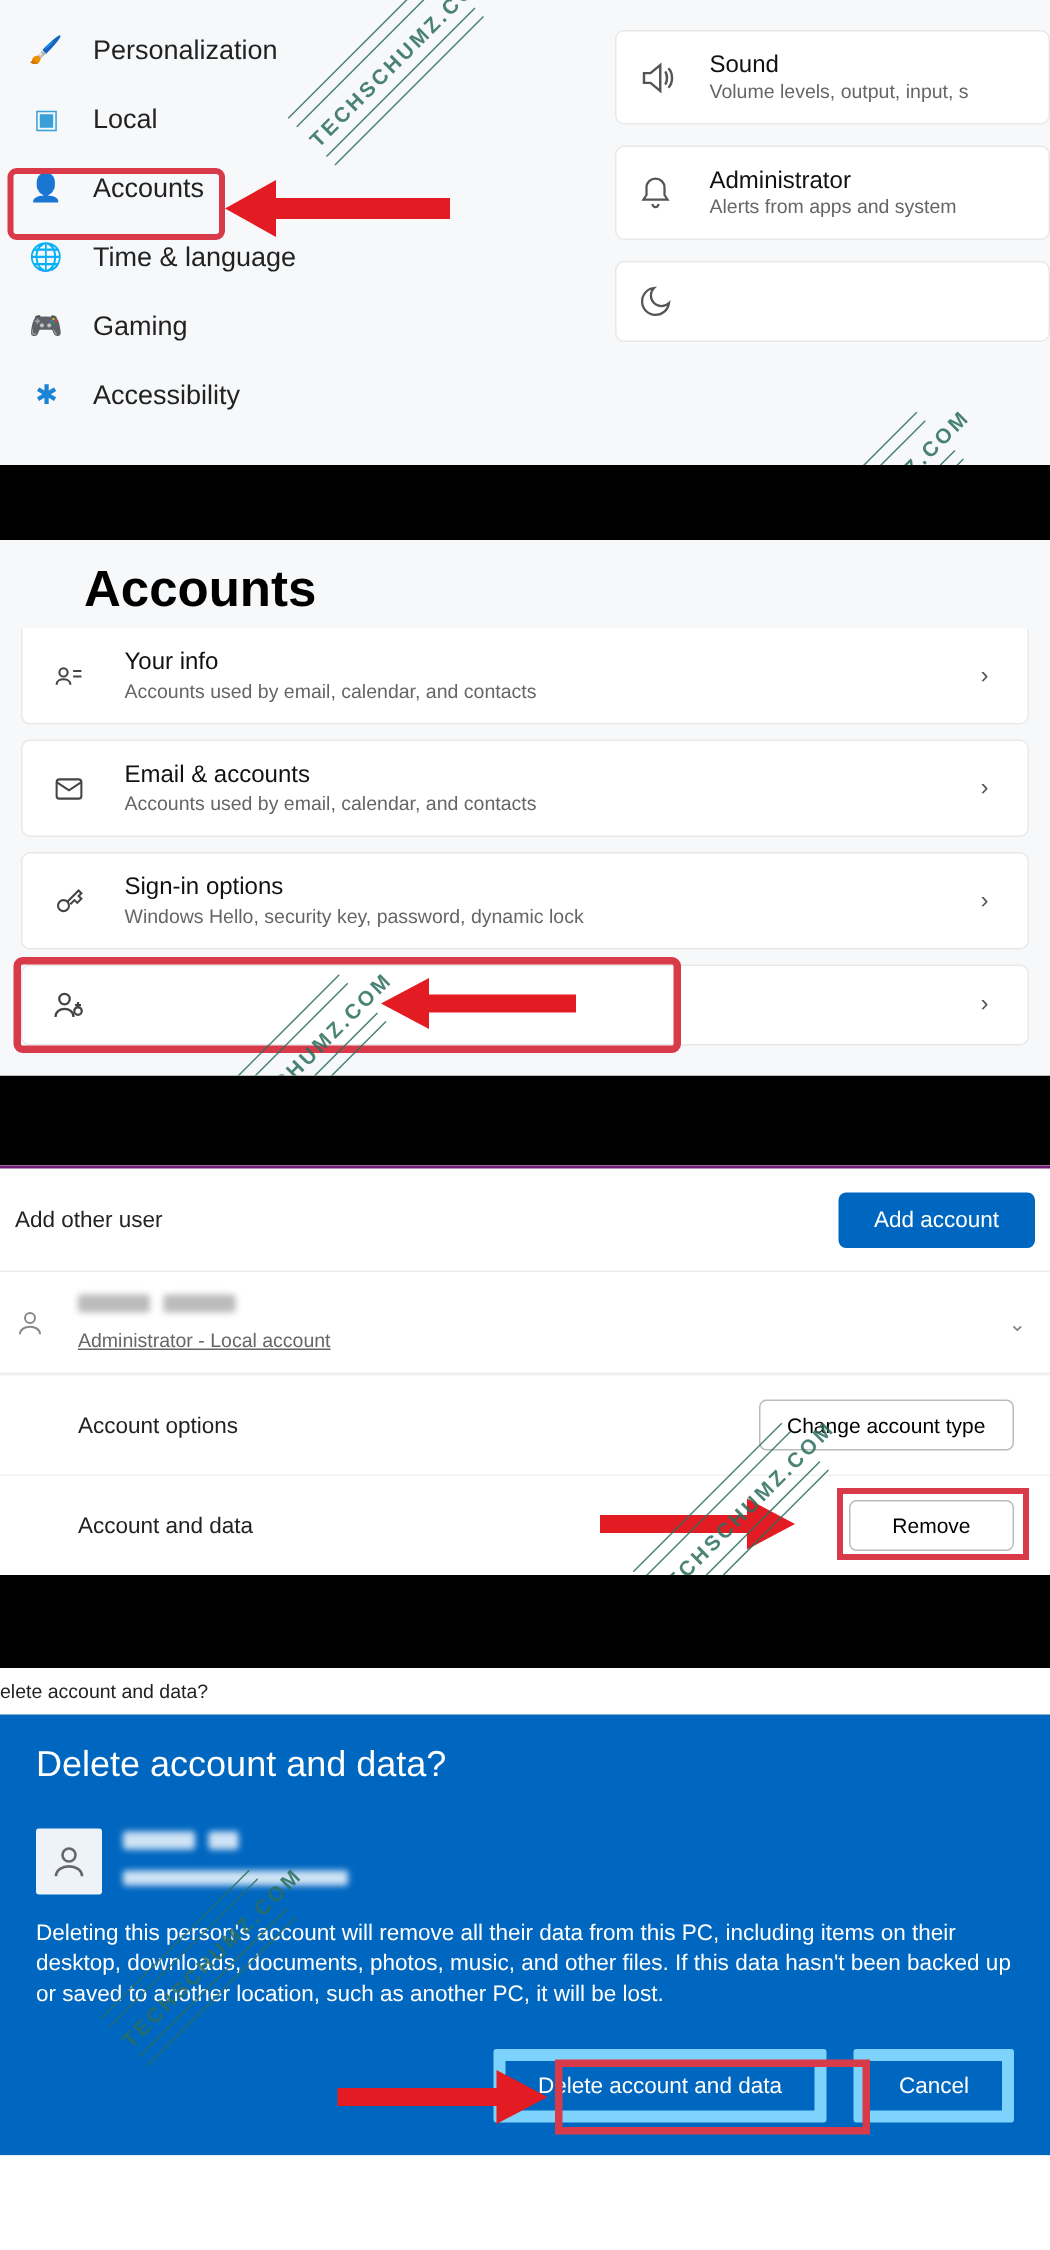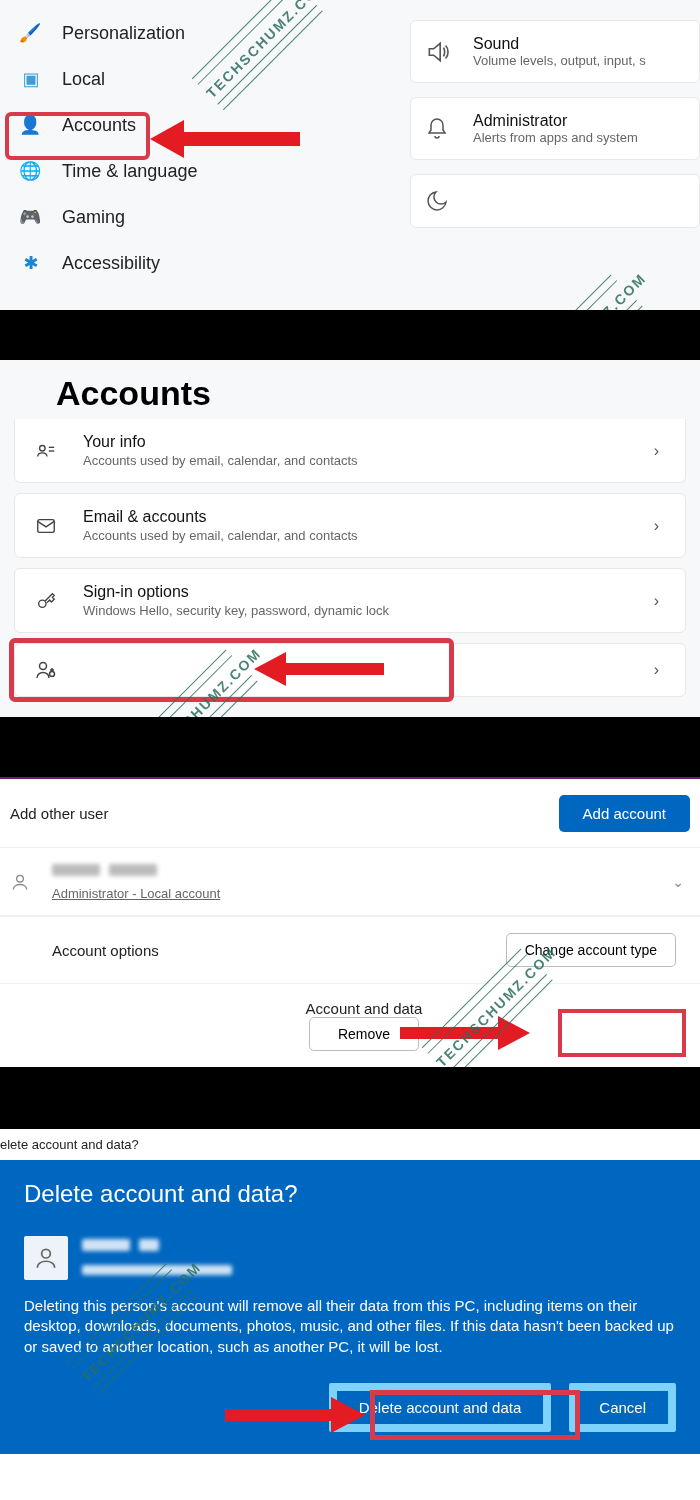--- a/index.html
+++ b/index.html
@@ -255,21 +255,21 @@
       <div class="sub-sm">Administrator - Local account</div>
     </div>
     <div class="caret">⌄</div>
   </div>
 
 
   <div class="opt-row">
     <div>Account options</div>
     <button class="btn-outline">Change account type</button>
   </div>
-  <div class="opt-row" style="position:relative;flex-direction:column;">
+  <div class="opt-row" style="position:relative;">
     <div>Account and data</div>
     <button class="btn-outline" style="padding:8px 28px">Remove</button>
   </div>
 
   <div class="remove-highlight" style="right:14px; bottom:10px; width:128px; height:48px;"></div>
   <div class="arrow" style="bottom:22px; left:400px; width:130px; height:24px;">
     <div class="shaft" style="top:6px; left:0; width:100px; height:12px;"></div>
     <div class="head" style="top:-5px; right:0; border-top:17px solid transparent; border-bottom:17px solid transparent; border-left:32px solid #e31b23;"></div>
   </div>
 

